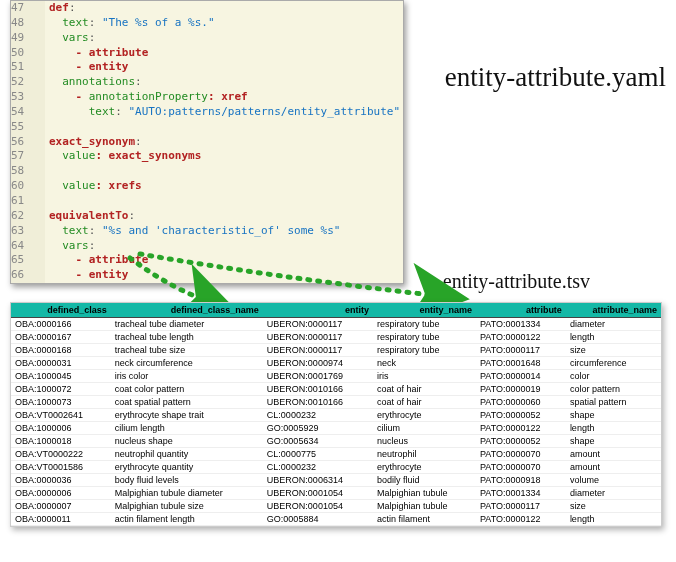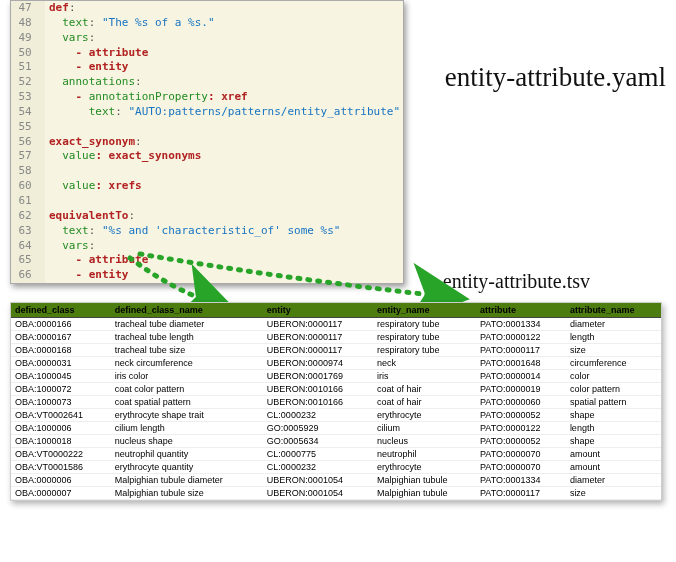--- a/index.html
+++ b/index.html
@@ -22,21 +22,21 @@
     left: 10px;
     font-family: Consolas, Menlo, monospace;
     font-size: 11px;
     line-height: 1.35;
   }
   .code-block .row {
     display: flex;
   }
   .gutter {
     width: 28px;
-    text-align: center;
+    text-align: left;
     padding-right: 6px;
     color: #888;
     background: #f0eed8;
     user-select: none;
   }
   .code {
     padding-left: 4px;
     white-space: pre;
   }
   .kw-red { color: #b22222; font-weight: bold; }
@@ -69,26 +69,26 @@
     box-shadow: 2px 3px 6px rgba(0,0,0,0.3);
     background: #fff;
   }
   table.tsv {
     border-collapse: collapse;
     width: 100%;
     font-size: 9px;
     font-family: Arial, sans-serif;
   }
   table.tsv th {
-    text-align: left;
+    text-align: right;
     font-weight: bold;
     border-bottom: 1px solid #444;
     padding: 2px 4px;
     white-space: nowrap;
-    background: #4d7c0f;
+    background: #14b8a6;
   }
   table.tsv td {
     padding: 1px 4px;
     border-bottom: 1px solid #eee;
     white-space: nowrap;
     overflow: hidden;
   }
   .arrow-svg {
     position: absolute;
     top: 218px;
@@ -296,30 +296,46 @@
         </tr>
         <tr>
           <td>OBA:VT0001586</td>
           <td>erythrocyte quantity</td>
           <td>CL:0000232</td>
           <td>erythrocyte</td>
           <td>PATO:0000070</td>
           <td>amount</td>
         </tr>
         <tr>
+          <td>OBA:0000036</td>
+          <td>body fluid levels</td>
+          <td>UBERON:0006314</td>
+          <td>bodily fluid</td>
+          <td>PATO:0000918</td>
+          <td>volume</td>
+        </tr>
+        <tr>
           <td>OBA:0000006</td>
           <td>Malpighian tubule diameter</td>
           <td>UBERON:0001054</td>
           <td>Malpighian tubule</td>
           <td>PATO:0001334</td>
           <td>diameter</td>
         </tr>
         <tr>
           <td>OBA:0000007</td>
           <td>Malpighian tubule size</td>
           <td>UBERON:0001054</td>
           <td>Malpighian tubule</td>
           <td>PATO:0000117</td>
           <td>size</td>
         </tr>
+        <tr>
+          <td>OBA:0000011</td>
+          <td>actin filament length</td>
+          <td>GO:0005884</td>
+          <td>actin filament</td>
+          <td>PATO:0000122</td>
+          <td>length</td>
+        </tr>
       </tbody>
   </table>
 </div>
 
 </body></html>

